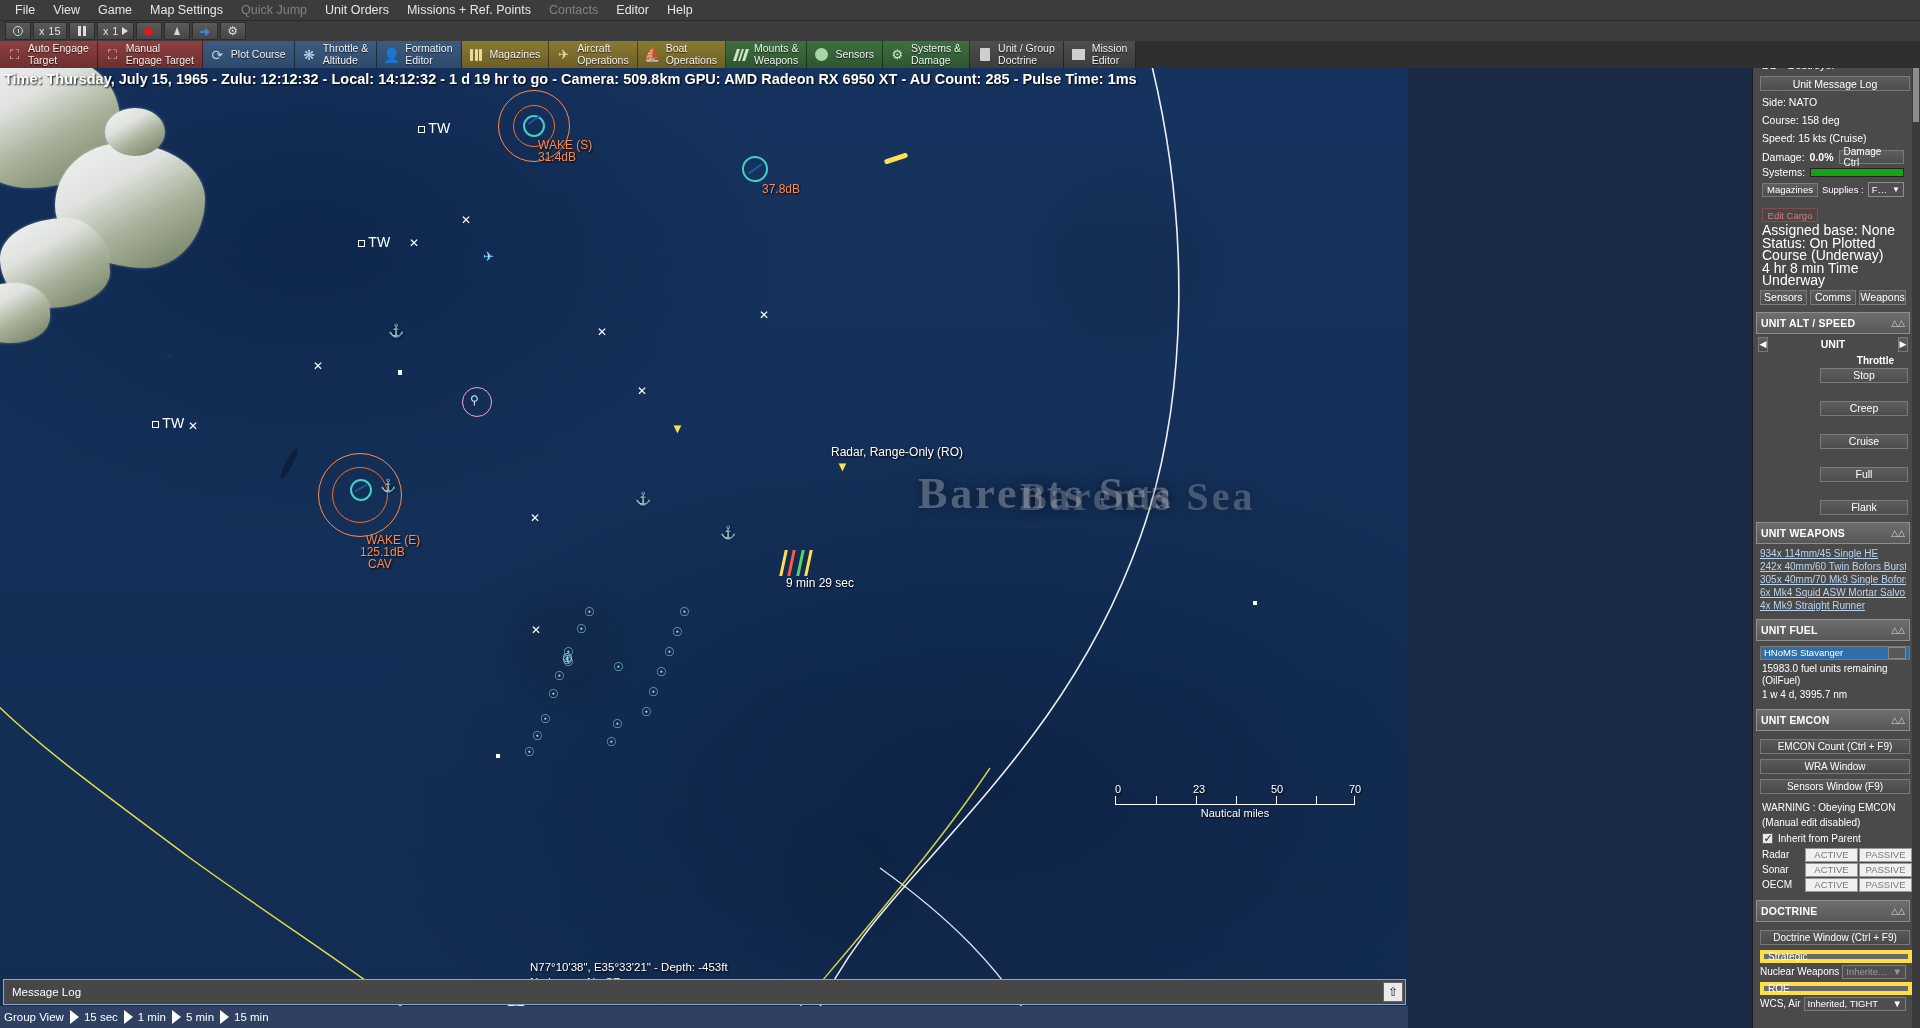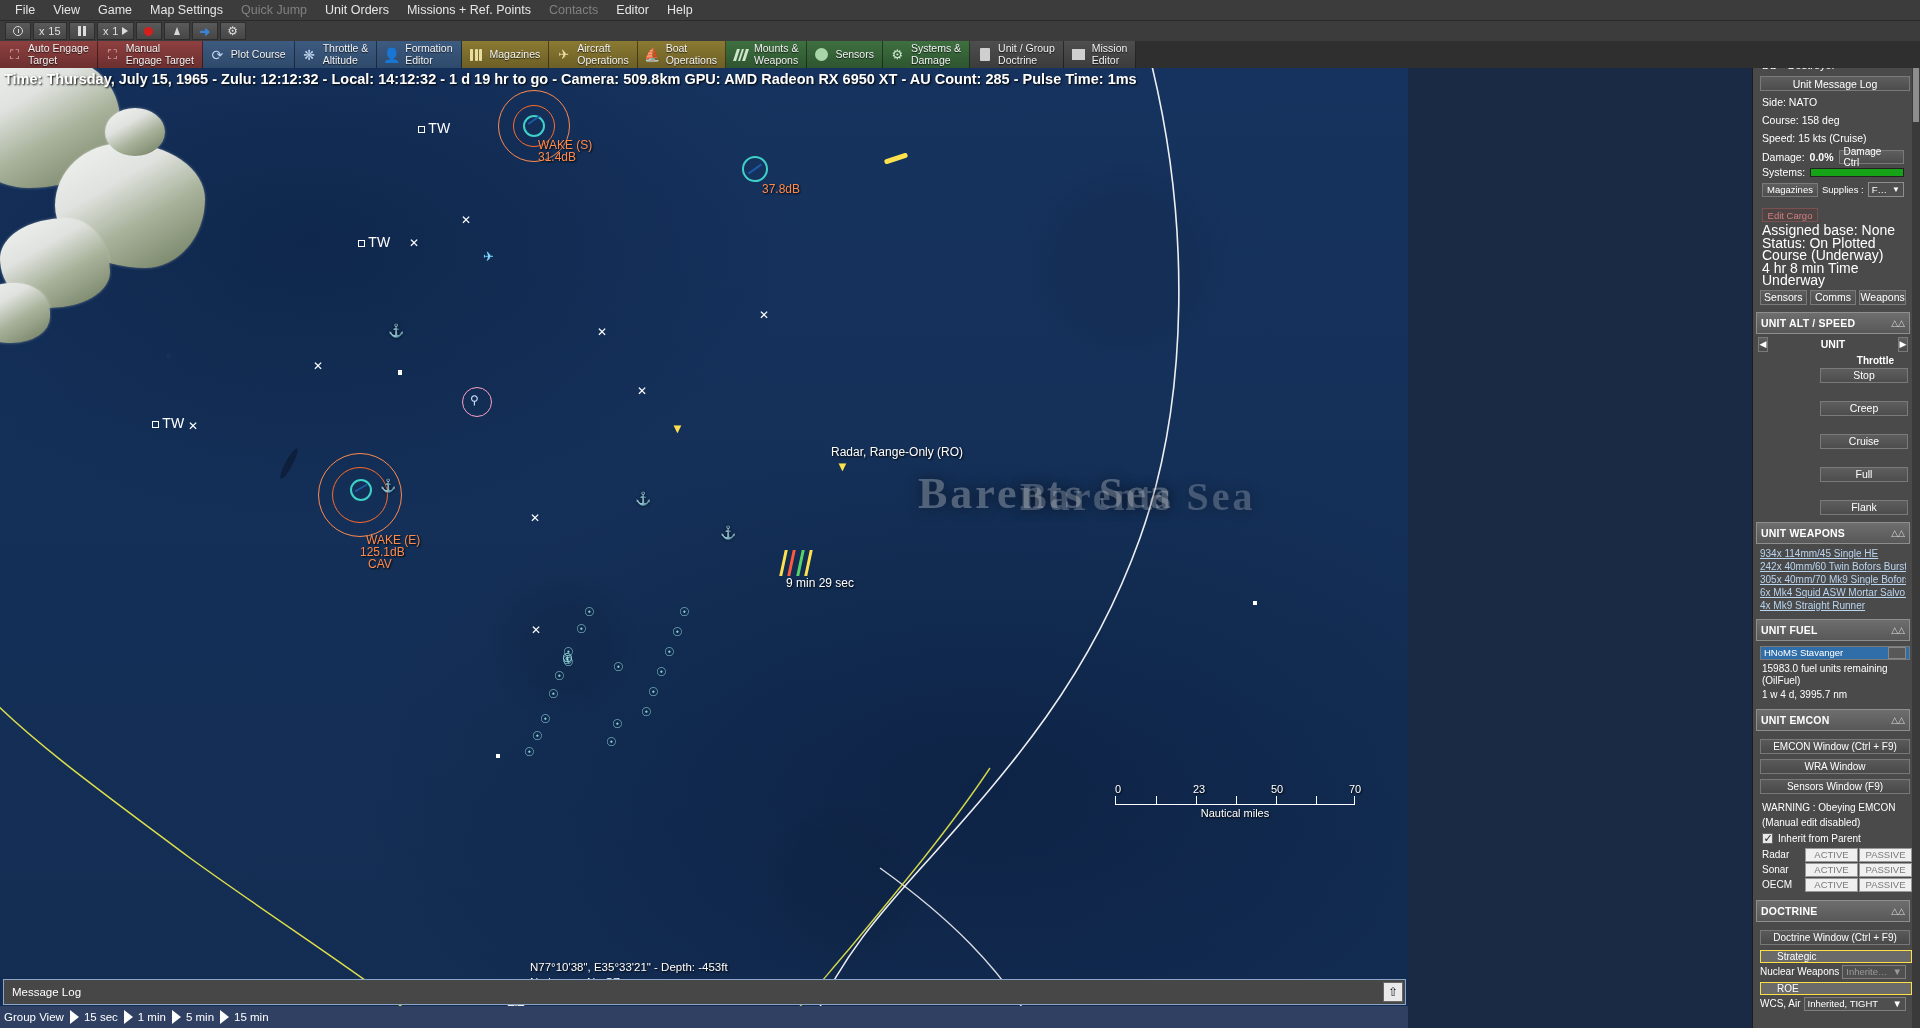--- a/index.html
+++ b/index.html
@@ -356,22 +356,22 @@
   .emcon-table { width:152px; }
   .emcon-table .row { display:flex; align-items:stretch; height:14px; margin-bottom:1px; }
   .emcon-table .row .lab { width:44px; font-size:10px; color:#fff; display:flex; align-items:center; padding-left:2px; }
   .emcon-table .row .cell {
     flex:1; background:#f0f0f0; border:1px solid #999;
     display:flex; align-items:center; justify-content:center;
     font-size:9.5px; color:#7a7a7a; cursor:pointer; margin-left:1px;
   }
 
   .doc-strat {
-    width:152px; height:13px; background:#6a6a6a; border:1px solid #fde047;
-    display:flex; align-items:center; padding-left:16px;
+    width:152px; height:13px; background:#6a6a6a; border:4px solid #fde047;
+    display:flex; align-items:center; padding-left:4px;
     font-size:10px; color:#fff; margin-top:3px;
   }
   .doc-row { display:flex; align-items:center; gap:3px; margin-top:2px; }
   .doc-row .dk { font-size:10px; color:#fff; white-space:nowrap; }
   .doc-row .dsel {
     flex:1; min-width:0; height:14px; background:#4f4f4f; border:1px solid #7e7e7e;
     display:flex; align-items:center; justify-content:space-between;
     padding:0 3px; font-size:9.5px; color:#9a9a9a; cursor:pointer;
   }
   .doc-row .dsel.active { color:#ffffff; }
@@ -784,21 +784,21 @@
         </div>
         <div class="fuelinfo">15983.0 fuel units remaining (OilFuel)</div>
         <div class="fuelinfo">1 w 4 d, 3995.7 nm</div>
       </div>
 
       <div class="sec-head">
         <span class="ttl">UNIT EMCON</span>
         <span class="car">△△</span>
       </div>
       <div class="sb-body">
-        <div class="emcon-btn">EMCON Window (Ctrl + F9)</div>
+        <div class="emcon-btn">EMCON Count (Ctrl + F9)</div>
         <div class="emcon-btn">WRA Window</div>
         <div class="emcon-btn">Sensors Window (F9)</div>
         <div class="warn">WARNING : Obeying EMCON</div>
         <div class="warn">(Manual edit disabled)</div>
         <div class="chkrow">
           <span class="chk"></span>
           <span class="t">Inherit from Parent</span>
         </div>
         <div class="emcon-table">
           <div class="row">

